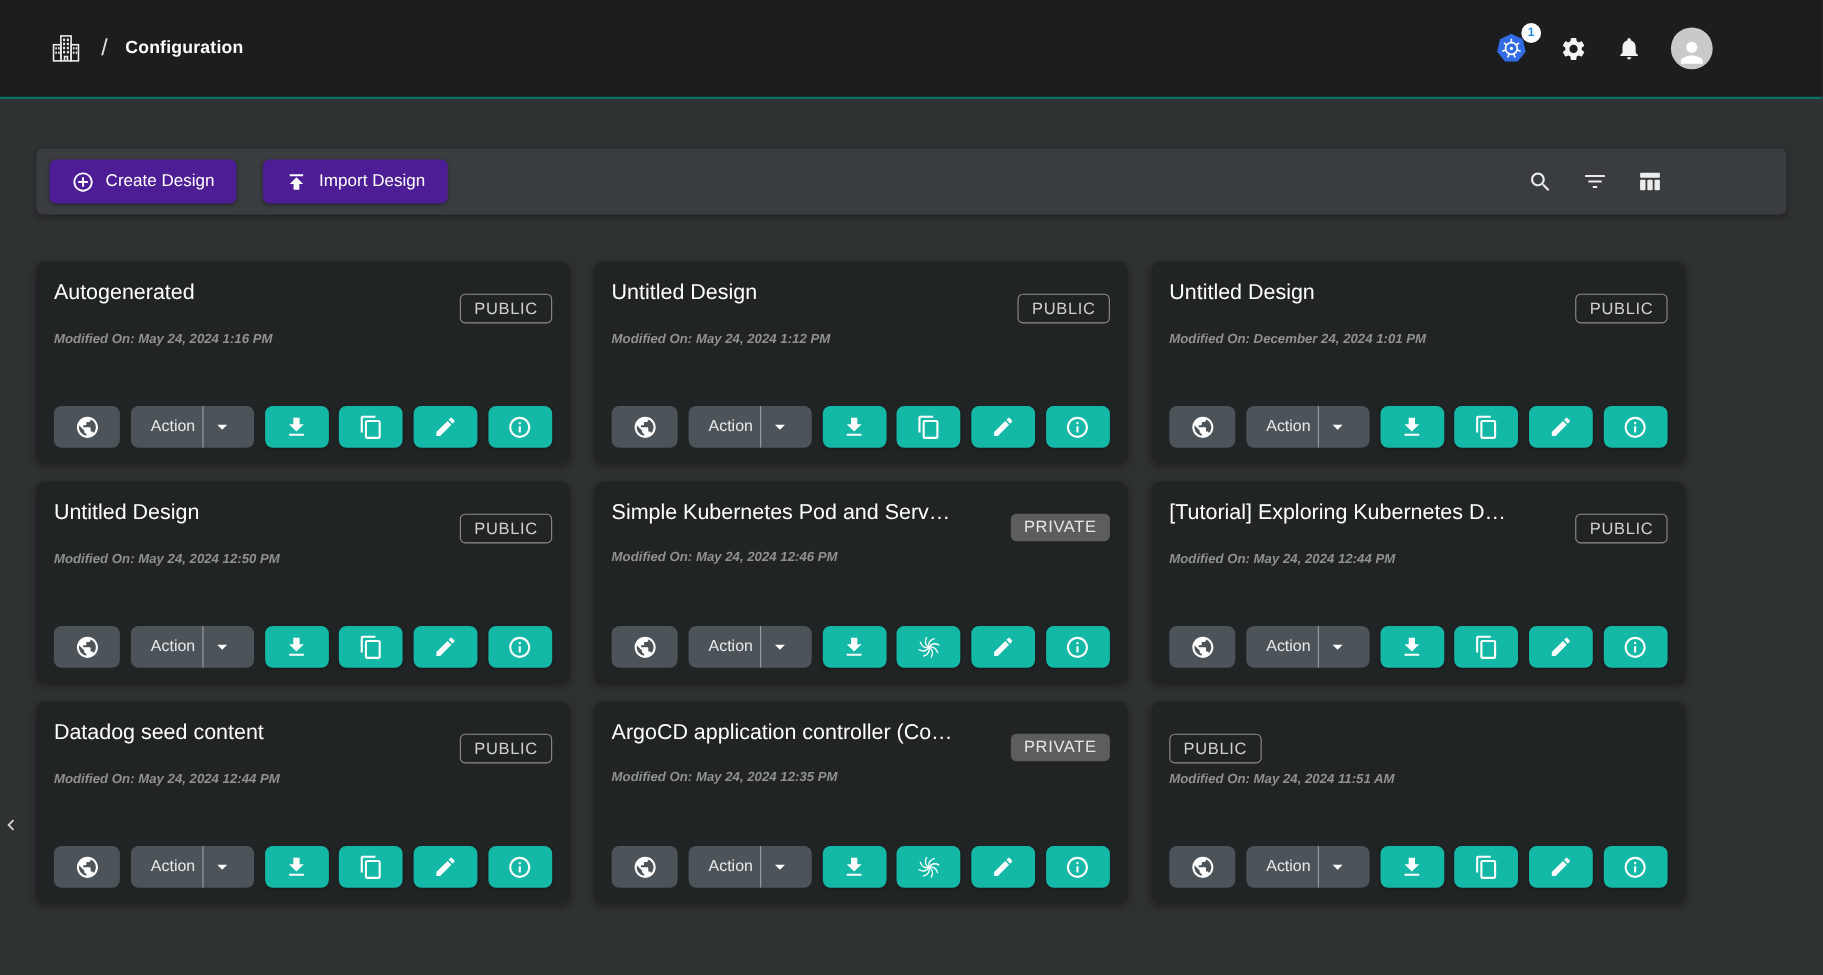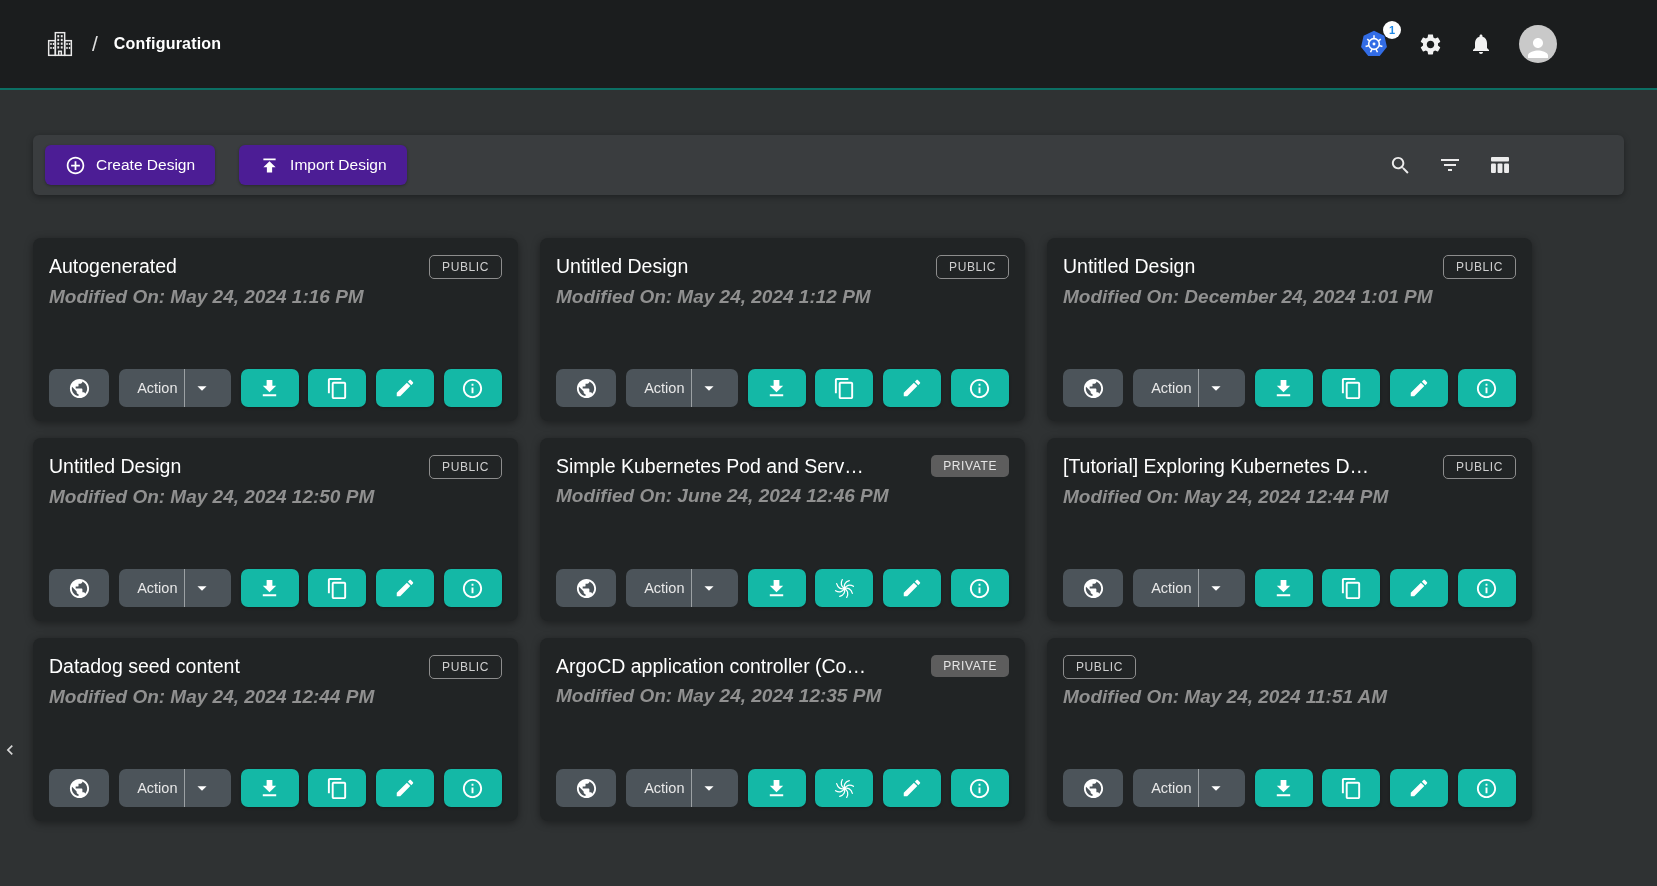--- a/index.html
+++ b/index.html
@@ -70,28 +70,28 @@
     padding:17px 16px 14px 16px;
     display:flex; flex-direction:column;
     box-shadow:0 2px 8px rgba(0,0,0,.4);
   }
   .card-head { display:flex; justify-content:space-between; align-items:flex-start; gap:10px; }
   .card-title {
     color:#ffffff; font-size:19.5px; font-weight:500;
     white-space:nowrap; overflow:hidden; max-width:370px;
   }
   .badge {
-    font-size:12px; letter-spacing:.6px; font-weight:400;
-    padding:4px 12px; border-radius:5px; margin-top:0;
+    font-size:15px; letter-spacing:.6px; font-weight:400;
+    padding:4px 12px; border-radius:5px; margin-top:12px;
     white-space:nowrap;
   }
   .badge-public { border:1px solid #8d8d8d; color:#cfcfcf; }
   .badge-private { background:#5d5d5d; color:#e6e6e6; }
   .card-modified {
-    margin-top:7px; color:#909090; font-size:19px;
+    margin-top:7px; color:#909090; font-size:12px;
     font-style:italic; font-weight:700;
   }
   .card-actions {
     margin-top:auto; display:flex; align-items:center;
     justify-content:space-between;
   }
   .act {
     height:38px; border:none; border-radius:7px; cursor:pointer;
     display:flex; align-items:center; justify-content:center;
     color:#ffffff;
@@ -475,21 +475,21 @@
           </svg>
       </button>
     </div>
   </section>
 
   <section class="card">
     <div class="card-head">
       <span class="card-title">Simple Kubernetes Pod and Serv…</span>
       <span class="badge badge-private">PRIVATE</span>
     </div>
-    <div class="card-modified">Modified On: June 24, 2024 12:46 PM</div>
+    <div class="card-modified">Modified On: May 24, 2024 12:46 PM</div>
     <div class="card-actions">
       <button class="act act-dark act-globe">
         <svg class="icon" width="23" height="23">
             <use href="#i-globe"></use>
           </svg>
       </button>
       <button class="act act-dark act-split">
         <span class="split-label">Action</span>
         <span class="split-divider"></span>
         <span class="split-caret">

